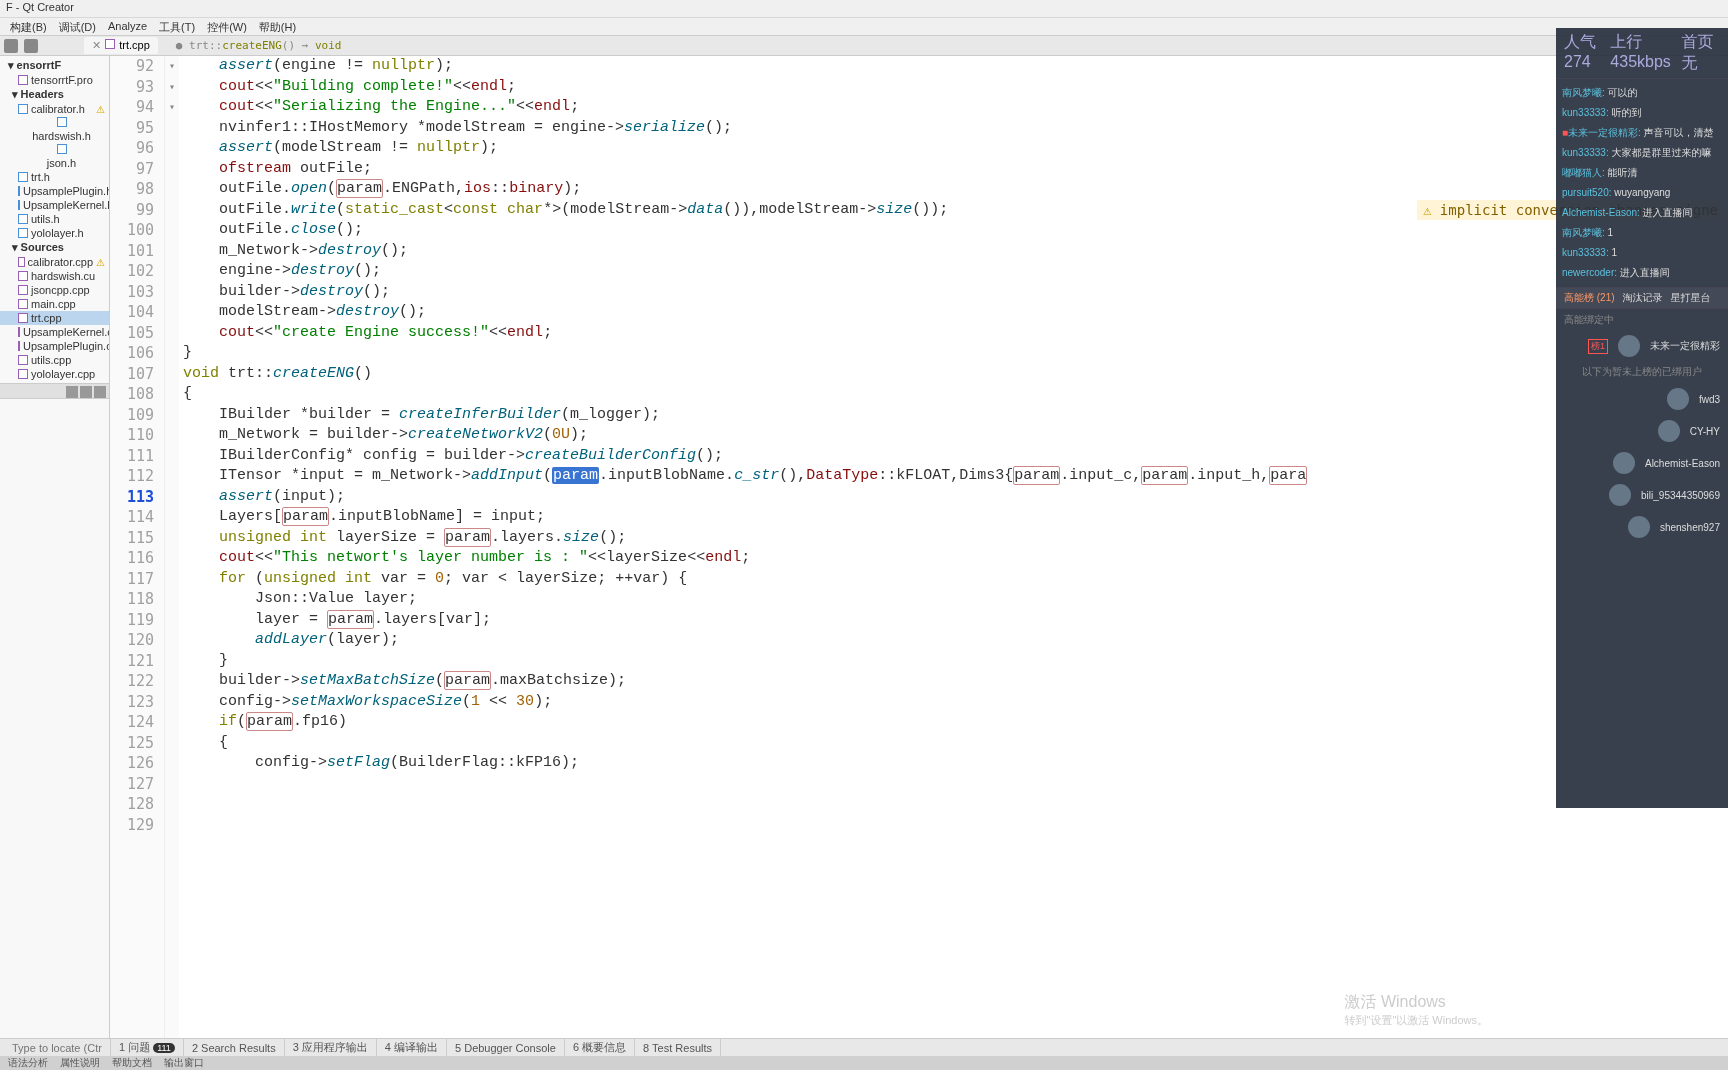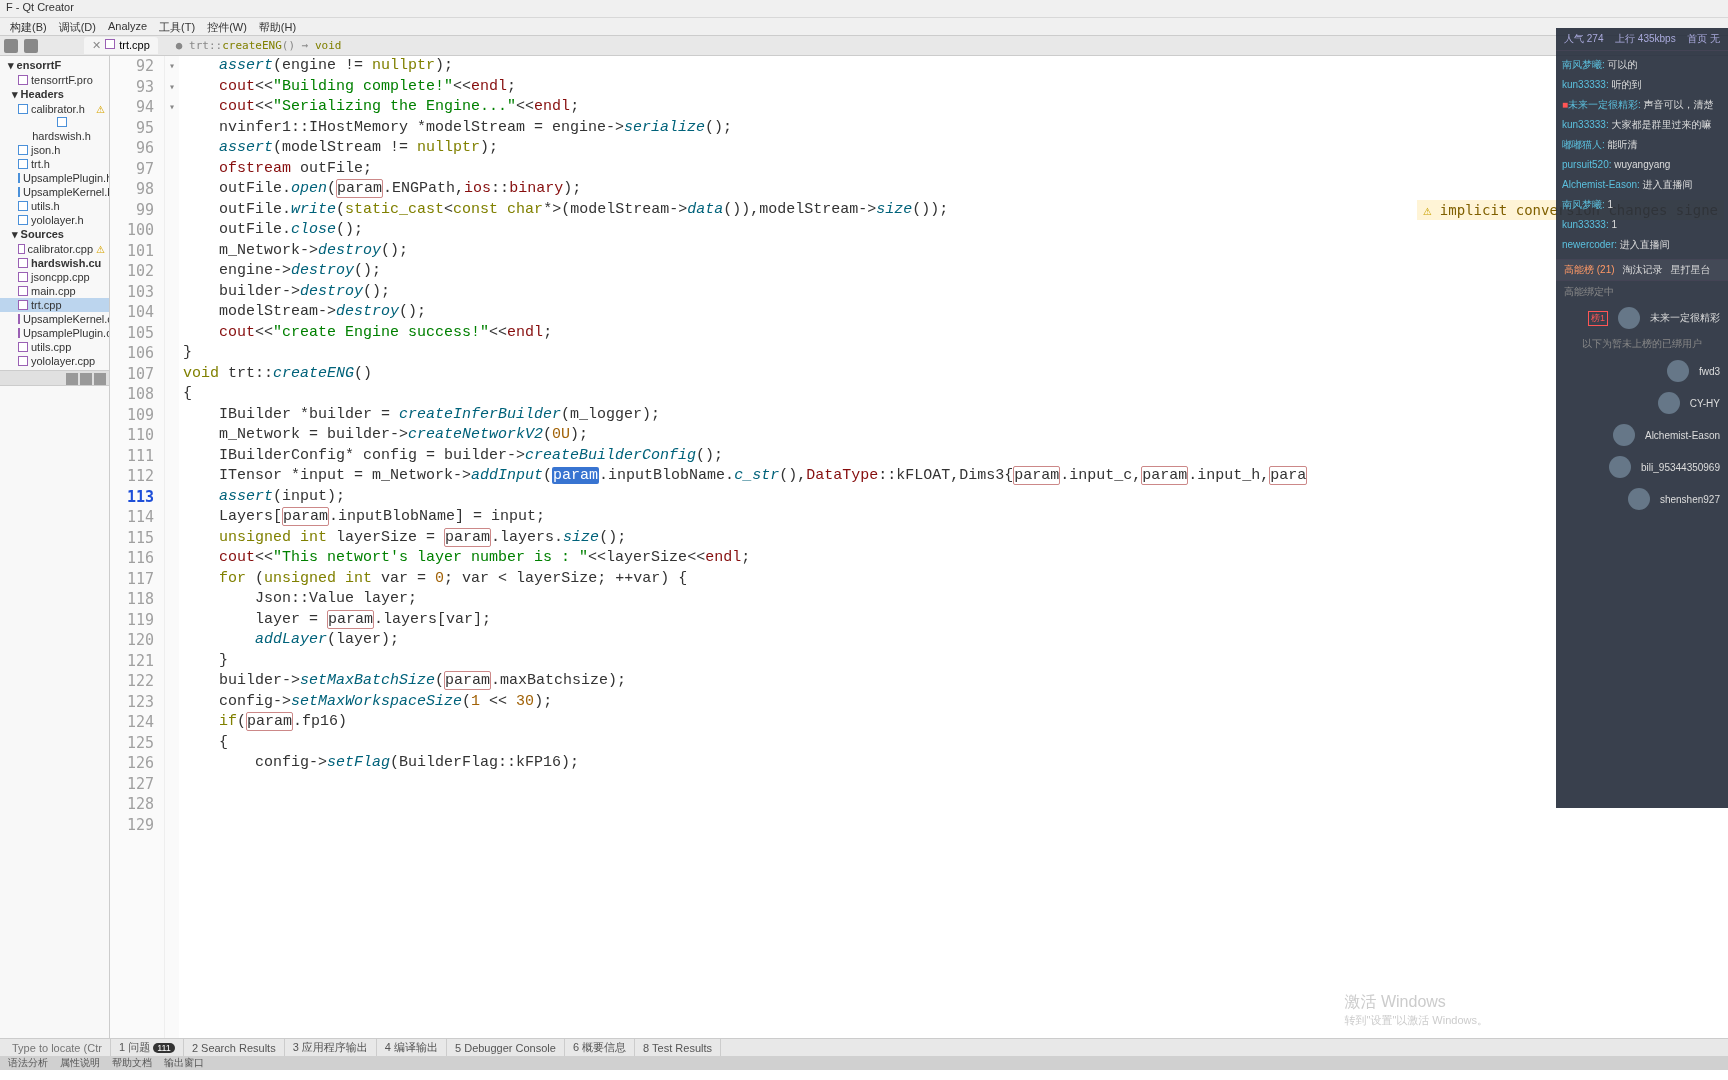--- a/index.html
+++ b/index.html
@@ -40,21 +40,21 @@
 .code .id { color:#860d0d; }
 .code .sel { background:#3874d1; color:#fff; border-radius:2px; padding:0 1px;}
 .code .box { border:1px solid #c88; border-radius:2px;}
 .line-warn { position:absolute; right:4px; background:#fff4d6; color:#806000; padding:0 6px; font-family:monospace; font-size:14px;}
 .line-warn::before{content:"⚠ ";color:#c8a000;}
 .statusbar { height:18px; background:#e8e8e8; border-top:1px solid #ccc; display:flex; align-items:center; font-size:11px; padding:0 4px; gap:0;}
 .statusbar .field { padding:0 8px; border-right:1px solid #ccc; height:100%; display:flex; align-items:center; color:#555;}
 .statusbar input { border:none; background:transparent; font-size:11px; width:90px;}
 .statusbar .badge { background:#333; color:#fff; border-radius:6px; padding:0 4px; font-size:9px; margin-left:3px;}
 .overlay { position:absolute; top:28px; right:0; width:172px; height:780px; background:rgba(40,48,62,0.92); color:#ddd; font-size:10px; overflow:hidden; }
-.ov-head { padding:4px 8px; font-size:10px; color:#aad; display:flex; justify-content:space-between; border-bottom:1px solid #445;}
+.ov-head { padding:4px 8px; font-size:16px; color:#aad; display:flex; justify-content:space-between; border-bottom:1px solid #445;}
 .ov-chat { padding:4px 6px; font-size:10px; line-height:20px;}
 .ov-chat .u{color:#5bc0de;}
 .ov-tabs { display:flex; gap:8px; padding:3px 8px; font-size:10px; border-top:1px solid #445; border-bottom:1px solid #445; background:rgba(255,255,255,0.05);}
 .ov-tabs .act{color:#f96;}
 .ov-title{padding:4px 8px;color:#888;font-size:10px;}
 .ov-users{padding:0 8px;}
 .ov-user{display:flex;gap:10px;align-items:center;padding:5px 0;justify-content:flex-end;}
 .ov-user .av{width:22px;height:22px;border-radius:50%;background:#678;}
 .watermark{position:absolute;right:240px;bottom:52px;color:#ccc;font-size:14px;text-align:left;pointer-events:none;}
 .extra-tabs{height:14px;background:#d0d0d0;display:flex;gap:12px;padding:0 8px;font-size:10px;color:#555;}
@@ -97,21 +97,21 @@
         <div class="node fldr" style="padding-left: 12px;">▾ Headers</div>
         <div class="node" style="padding-left: 18px;">
           <span class="fi h"></span>
           <span>calibrator.h</span>
           <span class="warn">⚠</span>
         </div>
         <div class="node" style="padding-left: 18px; flex-direction: column;">
           <span class="fi h"></span>
           <span>hardswish.h</span>
         </div>
-        <div class="node" style="padding-left: 18px;">
+        <div class="node" style="padding-left: 18px; flex-direction: column;">
           <span class="fi h"></span>
           <span>json.h</span>
         </div>
         <div class="node" style="padding-left: 18px;">
           <span class="fi h"></span>
           <span>trt.h</span>
         </div>
         <div class="node" style="padding-left: 18px;">
           <span class="fi h"></span>
           <span>UpsamplePlugin.h</span>
@@ -127,21 +127,21 @@
         <div class="node" style="padding-left: 18px;">
           <span class="fi h"></span>
           <span>yololayer.h</span>
         </div>
         <div class="node fldr" style="padding-left: 12px;">▾ Sources</div>
         <div class="node" style="padding-left: 18px;">
           <span class="fi c"></span>
           <span>calibrator.cpp</span>
           <span class="warn">⚠</span>
         </div>
-        <div class="node" style="padding-left: 18px; font-weight: bold;">
+        <div class="node" style="padding-left: 18px;">
           <span class="fi c"></span>
           <span>hardswish.cu</span>
         </div>
         <div class="node" style="padding-left: 18px;">
           <span class="fi c"></span>
           <span>jsoncpp.cpp</span>
         </div>
         <div class="node" style="padding-left: 18px;">
           <span class="fi c"></span>
           <span>main.cpp</span>

